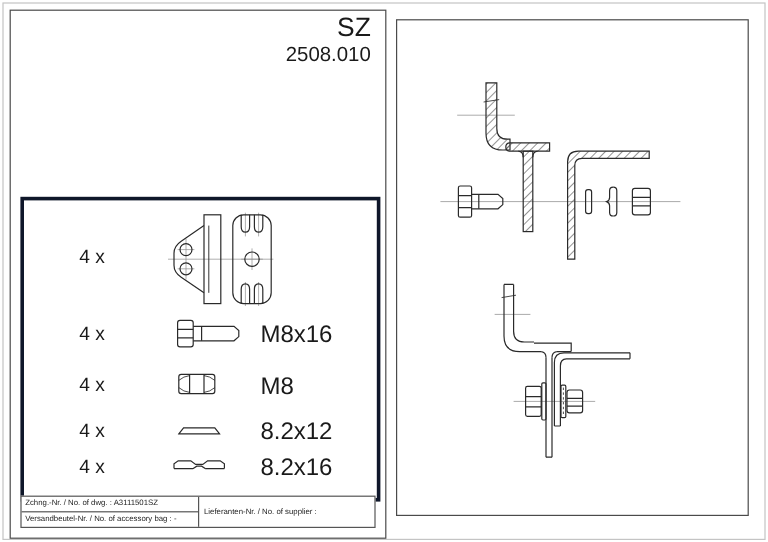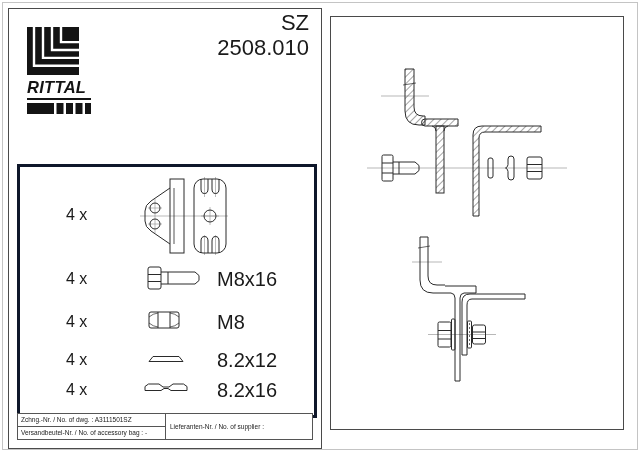--- a/index.html
+++ b/index.html
@@ -14,21 +14,21 @@
   .logo{position:absolute;left:18px;top:18px;width:66px;}
   .logo-mark{display:block;}
   .logo-name{font-style:italic;font-weight:bold;font-size:16.5px;letter-spacing:.3px;
              color:#141414;border-bottom:2.5px solid #141414;padding-bottom:2px;
              width:64px;margin-top:4px;line-height:1;}
   .logo-bar{display:block;margin-top:3px;}
 
   
   .sz-block{position:absolute;right:12px;top:2px;text-align:right;line-height:1.12;}
   .sz-model{font-size:22px;}
-  .sz-number{font-size:22px;}
+  .sz-number{font-size:17px;}
 
   
   .parts-box{position:absolute;left:8px;top:155px;width:294px;height:248px;
              border:3px solid #0f172a;}
   .qty{position:absolute;left:46px;font-size:16px;line-height:18px;white-space:pre;}
   .plabel{position:absolute;left:197px;font-size:20px;line-height:18px;white-space:nowrap;}
   .pdraw{position:absolute;}
 
   
   .ttable{position:absolute;left:8px;top:404px;width:294px;border:1px solid #555;
@@ -44,41 +44,20 @@
   svg{display:block;}
 </style>
 </head>
 <body>
 
 <div class="sheet">
   <div class="scan-frame"></div>
 
   <div class="page page-left">
 
-    <div class="logo">
-      <svg class="logo-mark" width="52" height="48" viewBox="0 0 52 48">
-        <rect x="0" y="0" width="52" height="48" fill="#141414"></rect>
-        <g stroke="#fff" stroke-width="2.4" fill="none">
-          <path d="M7,0 V38.8 H52"></path>
-          <path d="M16,0 V30.9 H52"></path>
-          <path d="M25,0 V23 H52"></path>
-          <path d="M34,0 V15.1 H52"></path>
-        </g>
-      </svg>
-      <div class="logo-name">RITTAL</div>
-      <svg class="logo-bar" width="64" height="11" viewBox="0 0 64 11">
-        <g fill="#141414">
-          <rect x="0" y="0" width="27" height="11"></rect>
-          <rect x="29.5" y="0" width="7" height="11"></rect>
-          <rect x="39" y="0" width="7" height="11"></rect>
-          <rect x="48.5" y="0" width="7" height="11"></rect>
-          <rect x="58" y="0" width="6" height="11"></rect>
-        </g>
-      </svg>
-    </div>
 
     <div class="sz-block">
       <div class="sz-model">SZ</div>
       <div class="sz-number">2508.010</div>
     </div>
 
     <div class="parts-box">
 
       <span class="qty" style="top:39px">4 x</span>
       <svg class="pdraw" style="left:120px;top:10px" width="88" height="78" viewBox="0 0 88 78">

